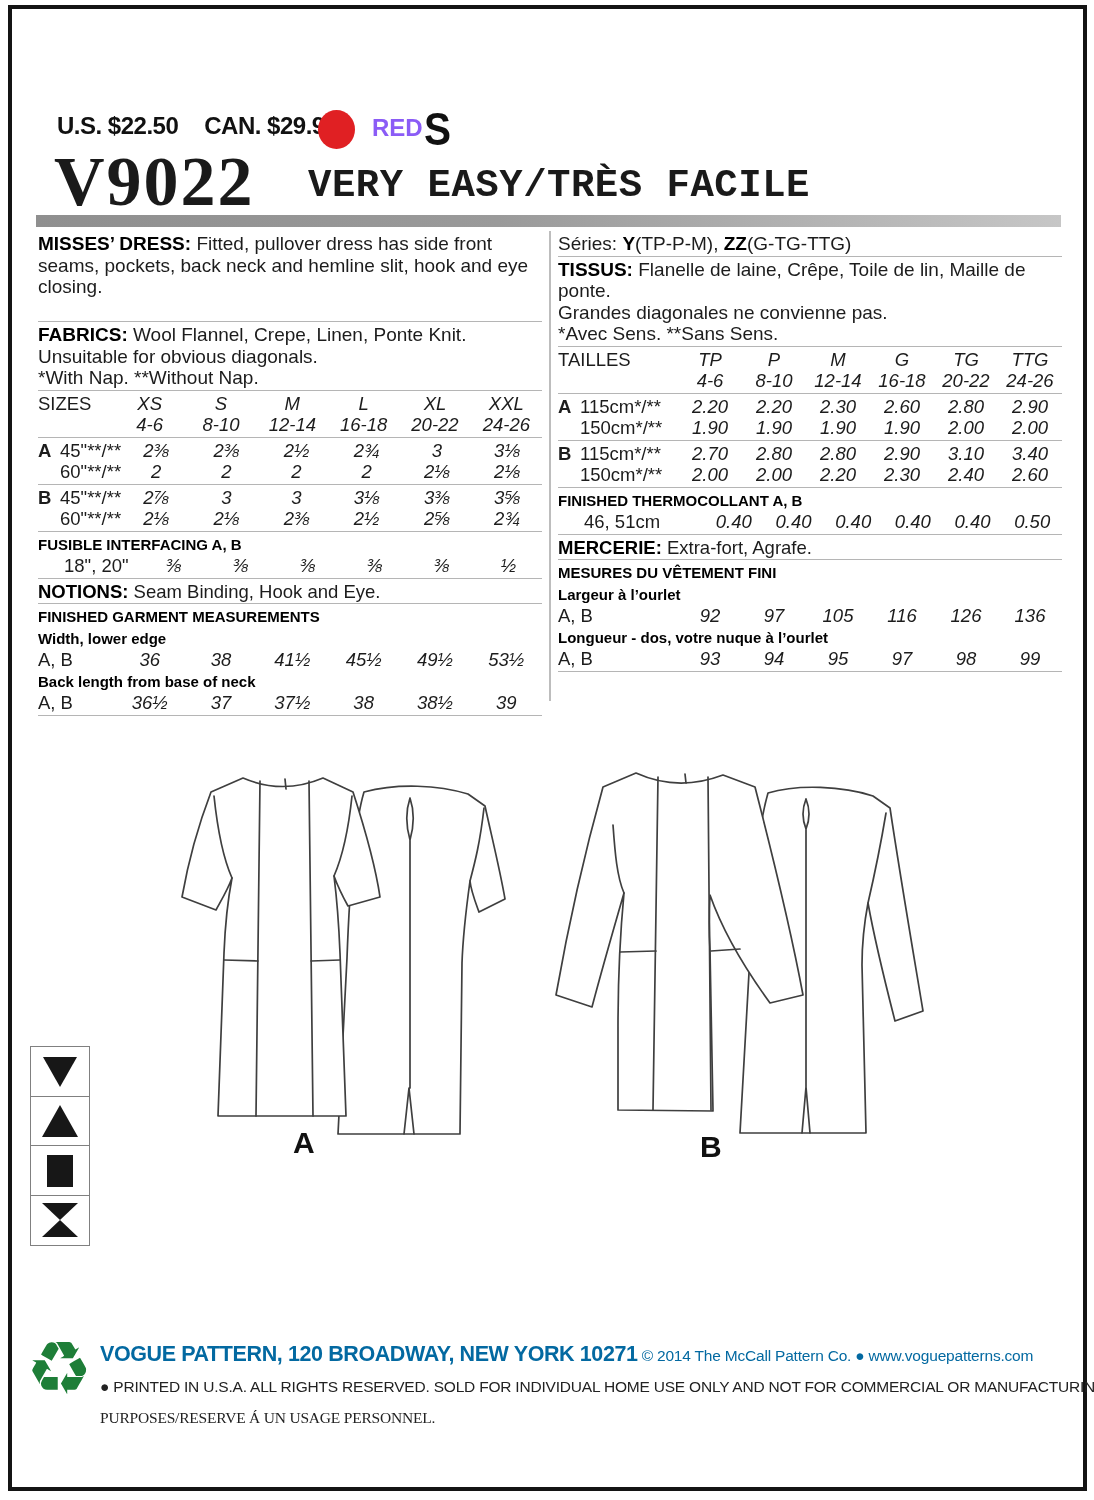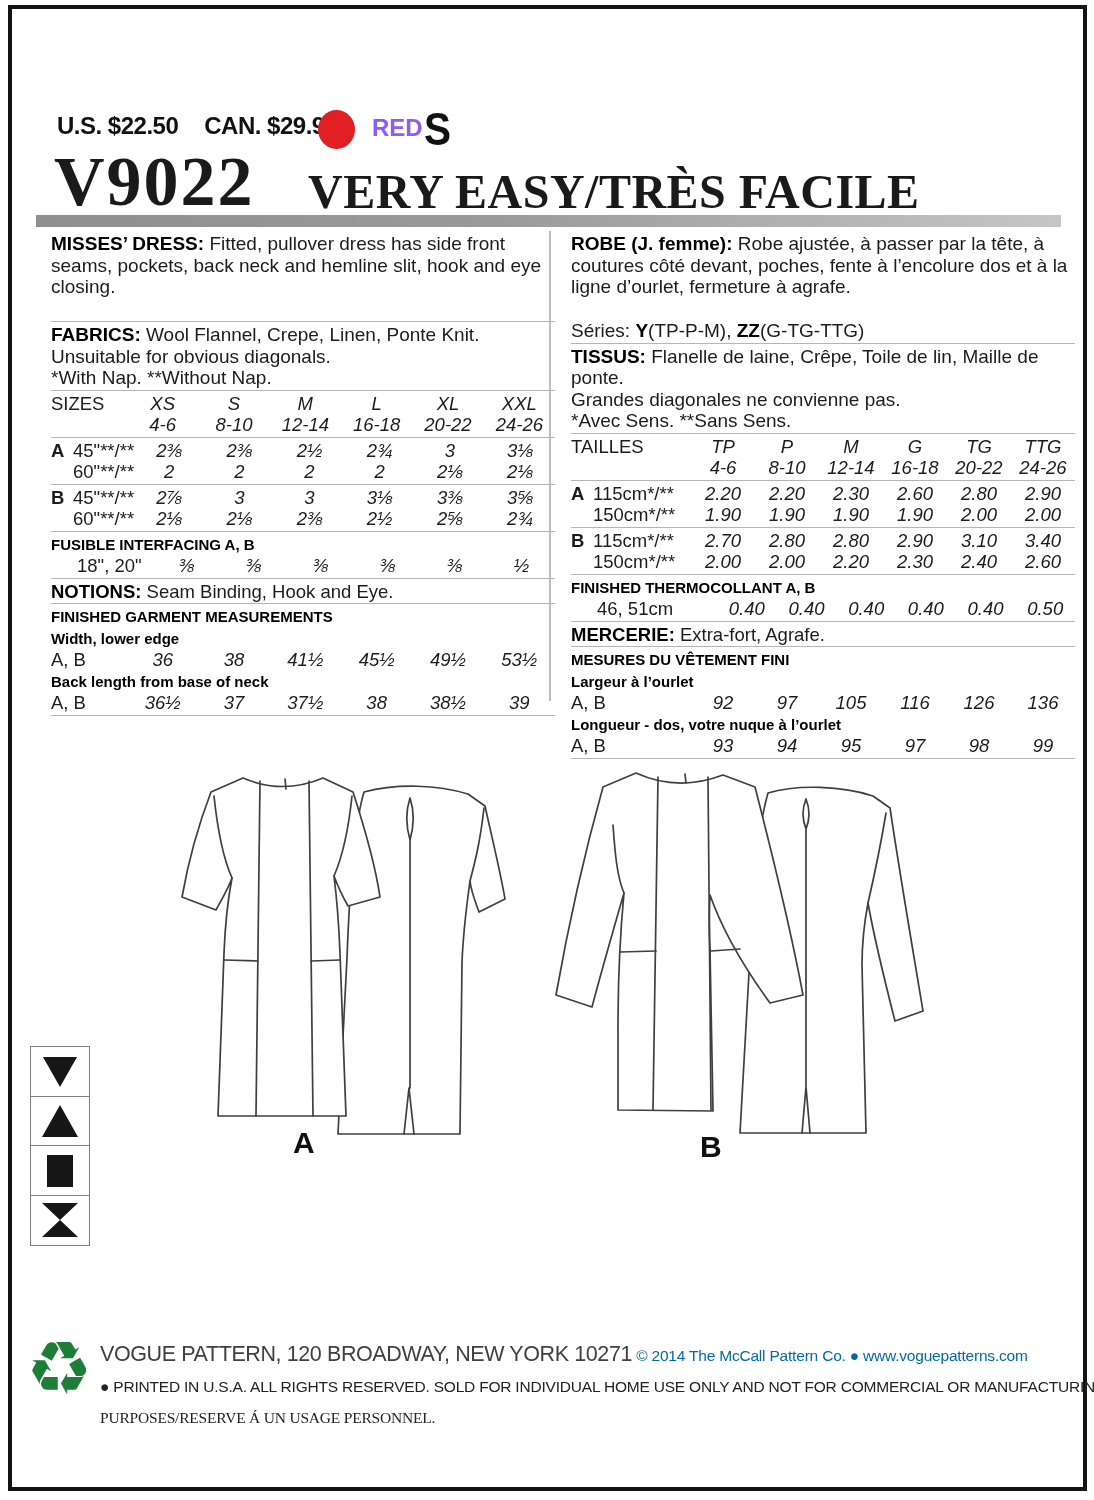--- a/index.html
+++ b/index.html
@@ -7,26 +7,26 @@
         font-family:"Liberation Sans",sans-serif;color:#1c1c1c;}
   .frame{position:absolute;left:8px;top:5px;right:7px;bottom:9px;border:4px solid #141414;pointer-events:none;}
 
   
   .priceline{position:absolute;left:57px;top:112px;font-size:24px;font-weight:bold;letter-spacing:-0.5px;color:#111;white-space:nowrap;}
   .priceline .gap{display:inline-block;width:26px;}
   .reddot{position:absolute;left:318px;top:110px;width:37px;height:39px;border-radius:50%;}
   .colorname{position:absolute;left:372px;top:114px;font-size:24px;font-weight:bold;color:#8b5cf6;}
   .sizeletter{position:absolute;left:424px;top:102px;font-size:46px;font-weight:bold;transform:scaleX(.88);transform-origin:left;color:#111;}
   .patnum{position:absolute;left:54px;top:142px;font-family:"Liberation Serif",serif;font-size:70px;font-weight:600;letter-spacing:2px;color:#1a1a1a;}
-  .difficulty{position:absolute;left:308px;top:164px;font-family:Liberation Serif, serif;font-size:48px;font-weight:bold;letter-spacing:.5px;color:#1a1a1a;text-align:right;}
+  .difficulty{position:absolute;left:308px;top:164px;font-family:Liberation Mono, monospace;font-size:39px;font-weight:bold;letter-spacing:.5px;color:#1a1a1a;text-align:right;}
   .graybar{position:absolute;left:36px;top:215px;width:1025px;height:12px;
            background:linear-gradient(to right,#8f8f8f 0%,#9a9a9a 45%,#c6c6c6 100%);}
 
   
-  .col{position:absolute;top:233px;width:504px;font-size:19px;line-height:21.5px;margin-left:13px;}
+  .col{position:absolute;top:233px;width:504px;font-size:19px;line-height:21.5px;}
   .col.en{left:38px;}
   .col.fr{left:558px;}
   .divider{position:absolute;left:549px;top:231px;width:2px;height:470px;background:#bdbdbd;}
   .desc{height:87px;}
   b{color:#000;}
   .rule{border:0;border-top:1.5px solid #b5b5b5;margin:1px 0 2px 0;}
 
   
   .t-row{display:flex;align-items:baseline;height:21.5px;font-size:18.5px;white-space:nowrap;justify-content:space-between;}
   .t-label{flex:0 0 76px;overflow:visible;}
@@ -46,21 +46,21 @@
   
   .symbols{position:absolute;left:30px;top:1048px;}
   .symbox{width:58px;height:49px;border:1.6px solid #808080;background:#fff;margin-top:-1.6px;
           display:flex;align-items:center;justify-content:center;}
   .symbox svg{display:block;}
   .symbox polygon,.symbox rect{fill:#171717;}
 
   
   .recycle{position:absolute;left:26px;top:1332px;font-size:74px;line-height:74px;}
   .f1{position:absolute;left:100px;top:1342px;white-space:nowrap;}
-  .f1 .addr{font-size:21.5px;font-weight:normal;letter-spacing:-0.4px;color:#404040;}
+  .f1 .addr{font-size:21.5px;font-weight:bold;letter-spacing:-0.4px;color:#0369a1;}
   .f1 .small{font-size:15.5px;letter-spacing:-0.2px;color:#0369a1;}
   .f2{position:absolute;left:100px;top:1378px;font-size:15.5px;letter-spacing:-0.2px;color:#222;white-space:nowrap;}
   .f3{position:absolute;left:100px;top:1409px;font-size:15.5px;letter-spacing:-0.2px;color:#222;font-family:Liberation Serif, serif;}
 </style>
 </head>
 <body>
 
 <div class="page">
   <div class="frame"></div>
 
@@ -186,21 +186,20 @@
           <span class="t-cell">37½</span>
           <span class="t-cell">38</span>
           <span class="t-cell">38½</span>
           <span class="t-cell">39</span>
         </span>
     </div>
     <div class="rule"></div>
   </div>
 
   <div class="col fr">
-    <div class="desc"><b>ROBE (J. femme):</b><span> Robe ajustée, à passer par la tête, à coutures côté devant, poches, fente à l’encolure dos et à la ligne d’ourlet, fermeture à agrafe.</span></div>
     <div><span>Séries: </span><b>Y</b><span>(TP-P-M), </span><b>ZZ</b><span>(G-TG-TTG)</span></div>
     <div class="rule"></div>
     <div><b>TISSUS:</b><span> Flanelle de laine, Crêpe, Toile de lin, Maille de ponte.</span></div>
     <div>Grandes diagonales ne convienne pas.</div>
     <div>*Avec Sens. **Sans Sens.</div>
     <div class="rule"></div>
     <div class="t-row">
       <span class="t-label">TAILLES</span>
       <span class="t-cells">
           <span class="t-cell">TP</span>

